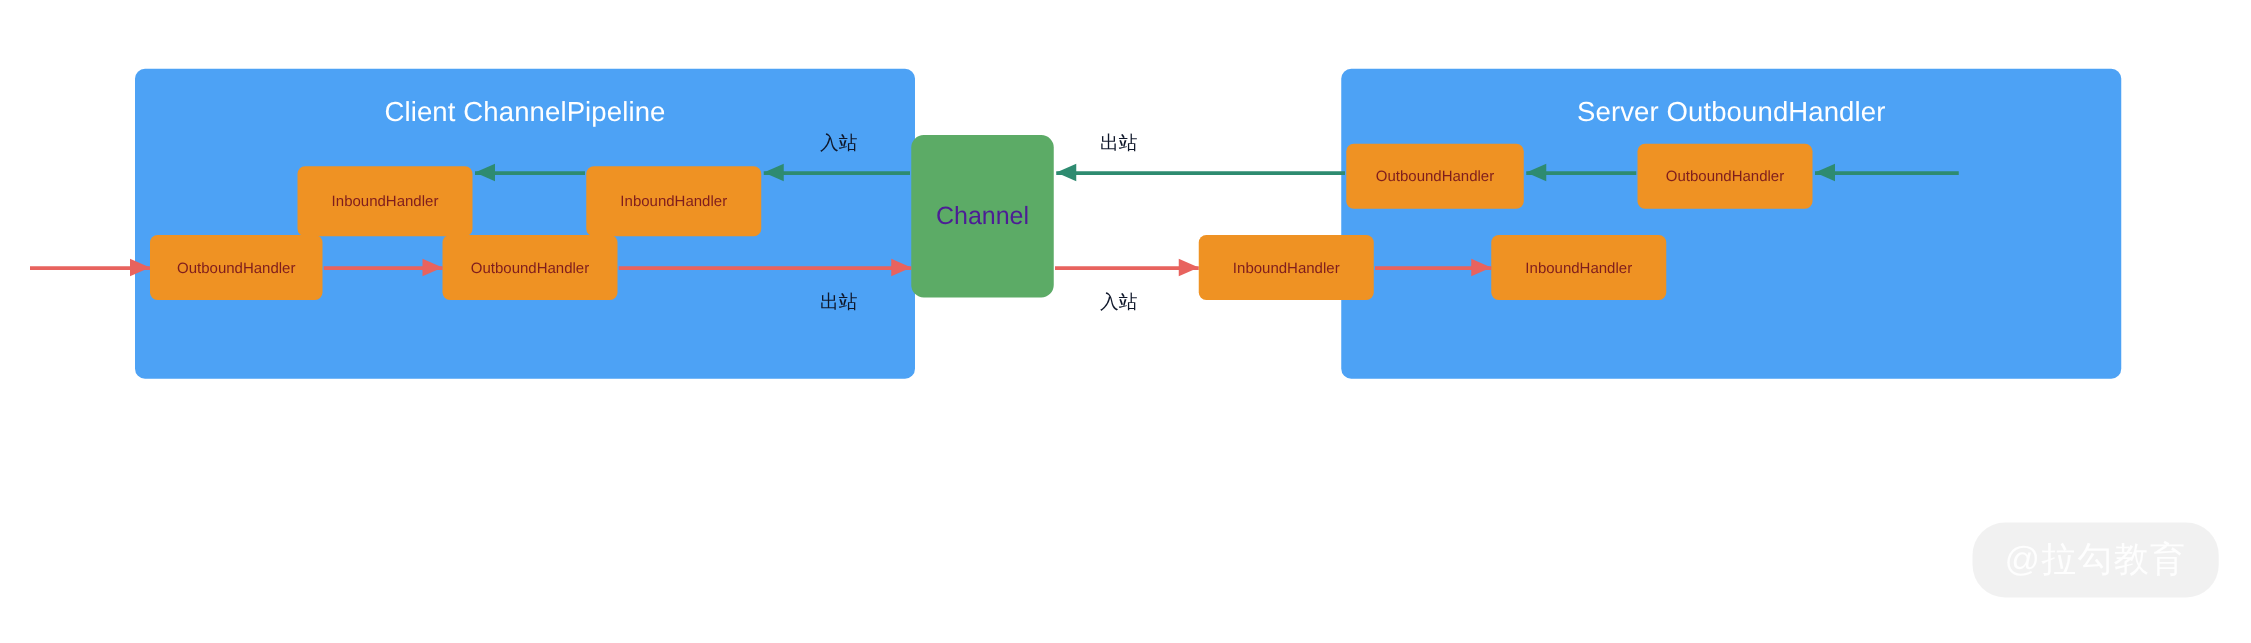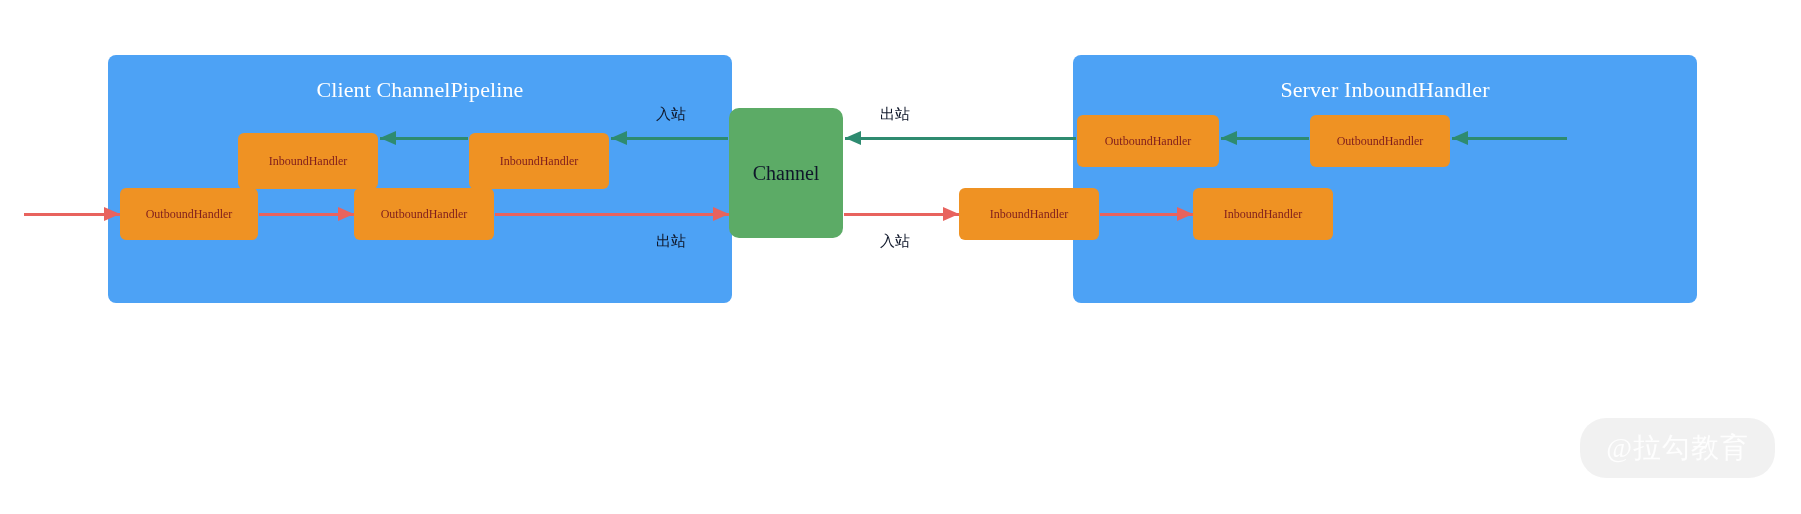--- a/index.html
+++ b/index.html
@@ -6,21 +6,21 @@
     margin: 0;
     padding: 0;
     background: #ffffff;
   }
   #canvas {
     position: relative;
     width: 1801px;
     height: 514px;
     background: #ffffff;
     overflow: hidden;
-    font-family: Liberation Serif, serif;
+    font-family: Liberation Sans, sans-serif;
   }
 
   
   .panel {
     position: absolute;
     background: #4da2f5;
     border-radius: 8px;
   }
   .panel-title {
     position: absolute;
@@ -48,21 +48,21 @@
     text-align: right;
     white-space: nowrap;
     box-sizing: border-box;
   }
 
   
   .channel {
     position: absolute;
     background: #5cab66;
     border-radius: 10px;
-    color: #0f172a;
+    color: #4c1d95;
     font-size: 20px;
     display: flex;
     align-items: center;
     justify-content: center;
   }
 
   
   .arrow {
     position: absolute;
     height: 14px;
@@ -127,21 +127,21 @@
   </div>
 
   <div class="handler" style="left:120px; top:188px; width:138px; height:52px;">
     <span>OutboundHandler</span>
   </div>
   <div class="handler" style="left:354px; top:188px; width:140px; height:52px;">
     <span>OutboundHandler</span>
   </div>
 
   <div class="panel" style="left:1073px; top:55px; width:624px; height:248px;">
-    <div class="panel-title">Server InboundHandler</div>
+    <div class="panel-title">Server OutboundHandler</div>
   </div>
 
   <div class="handler" style="left:1077px; top:115px; width:142px; height:52px;">
     <span>OutboundHandler</span>
   </div>
   <div class="handler" style="left:1310px; top:115px; width:140px; height:52px;">
     <span>OutboundHandler</span>
   </div>
 
   <div class="handler" style="left:959px; top:188px; width:140px; height:52px;">

